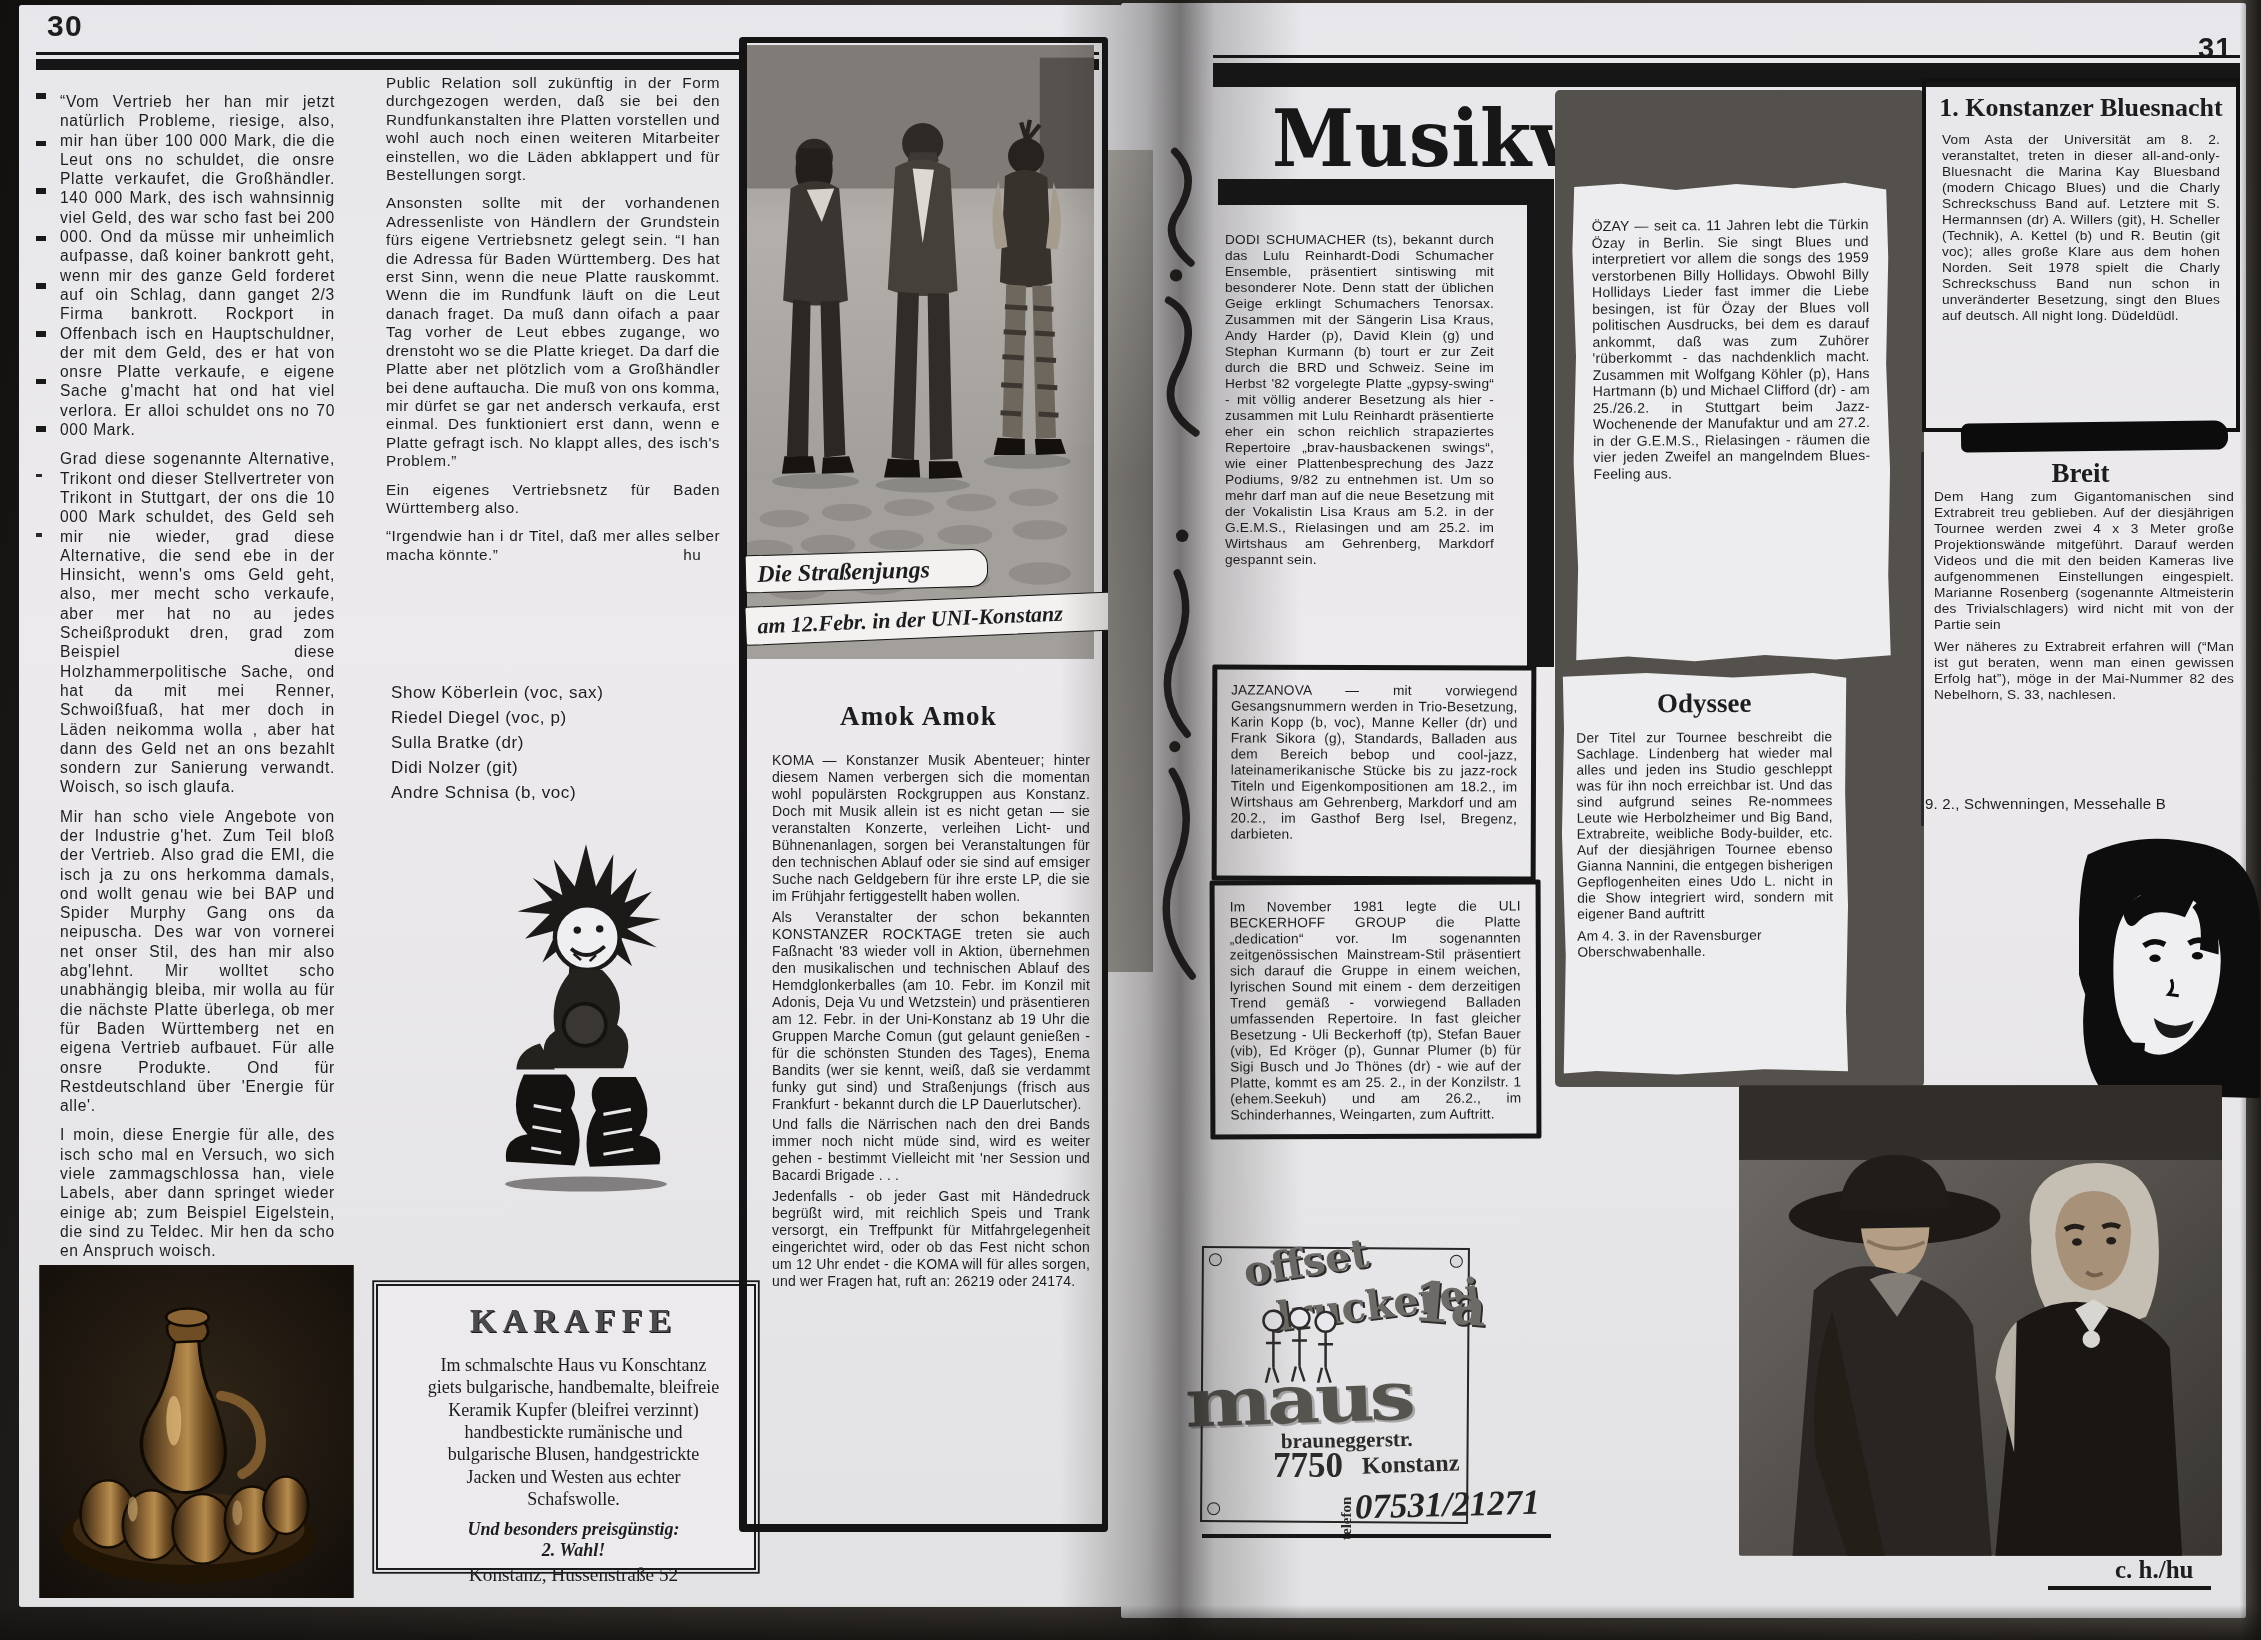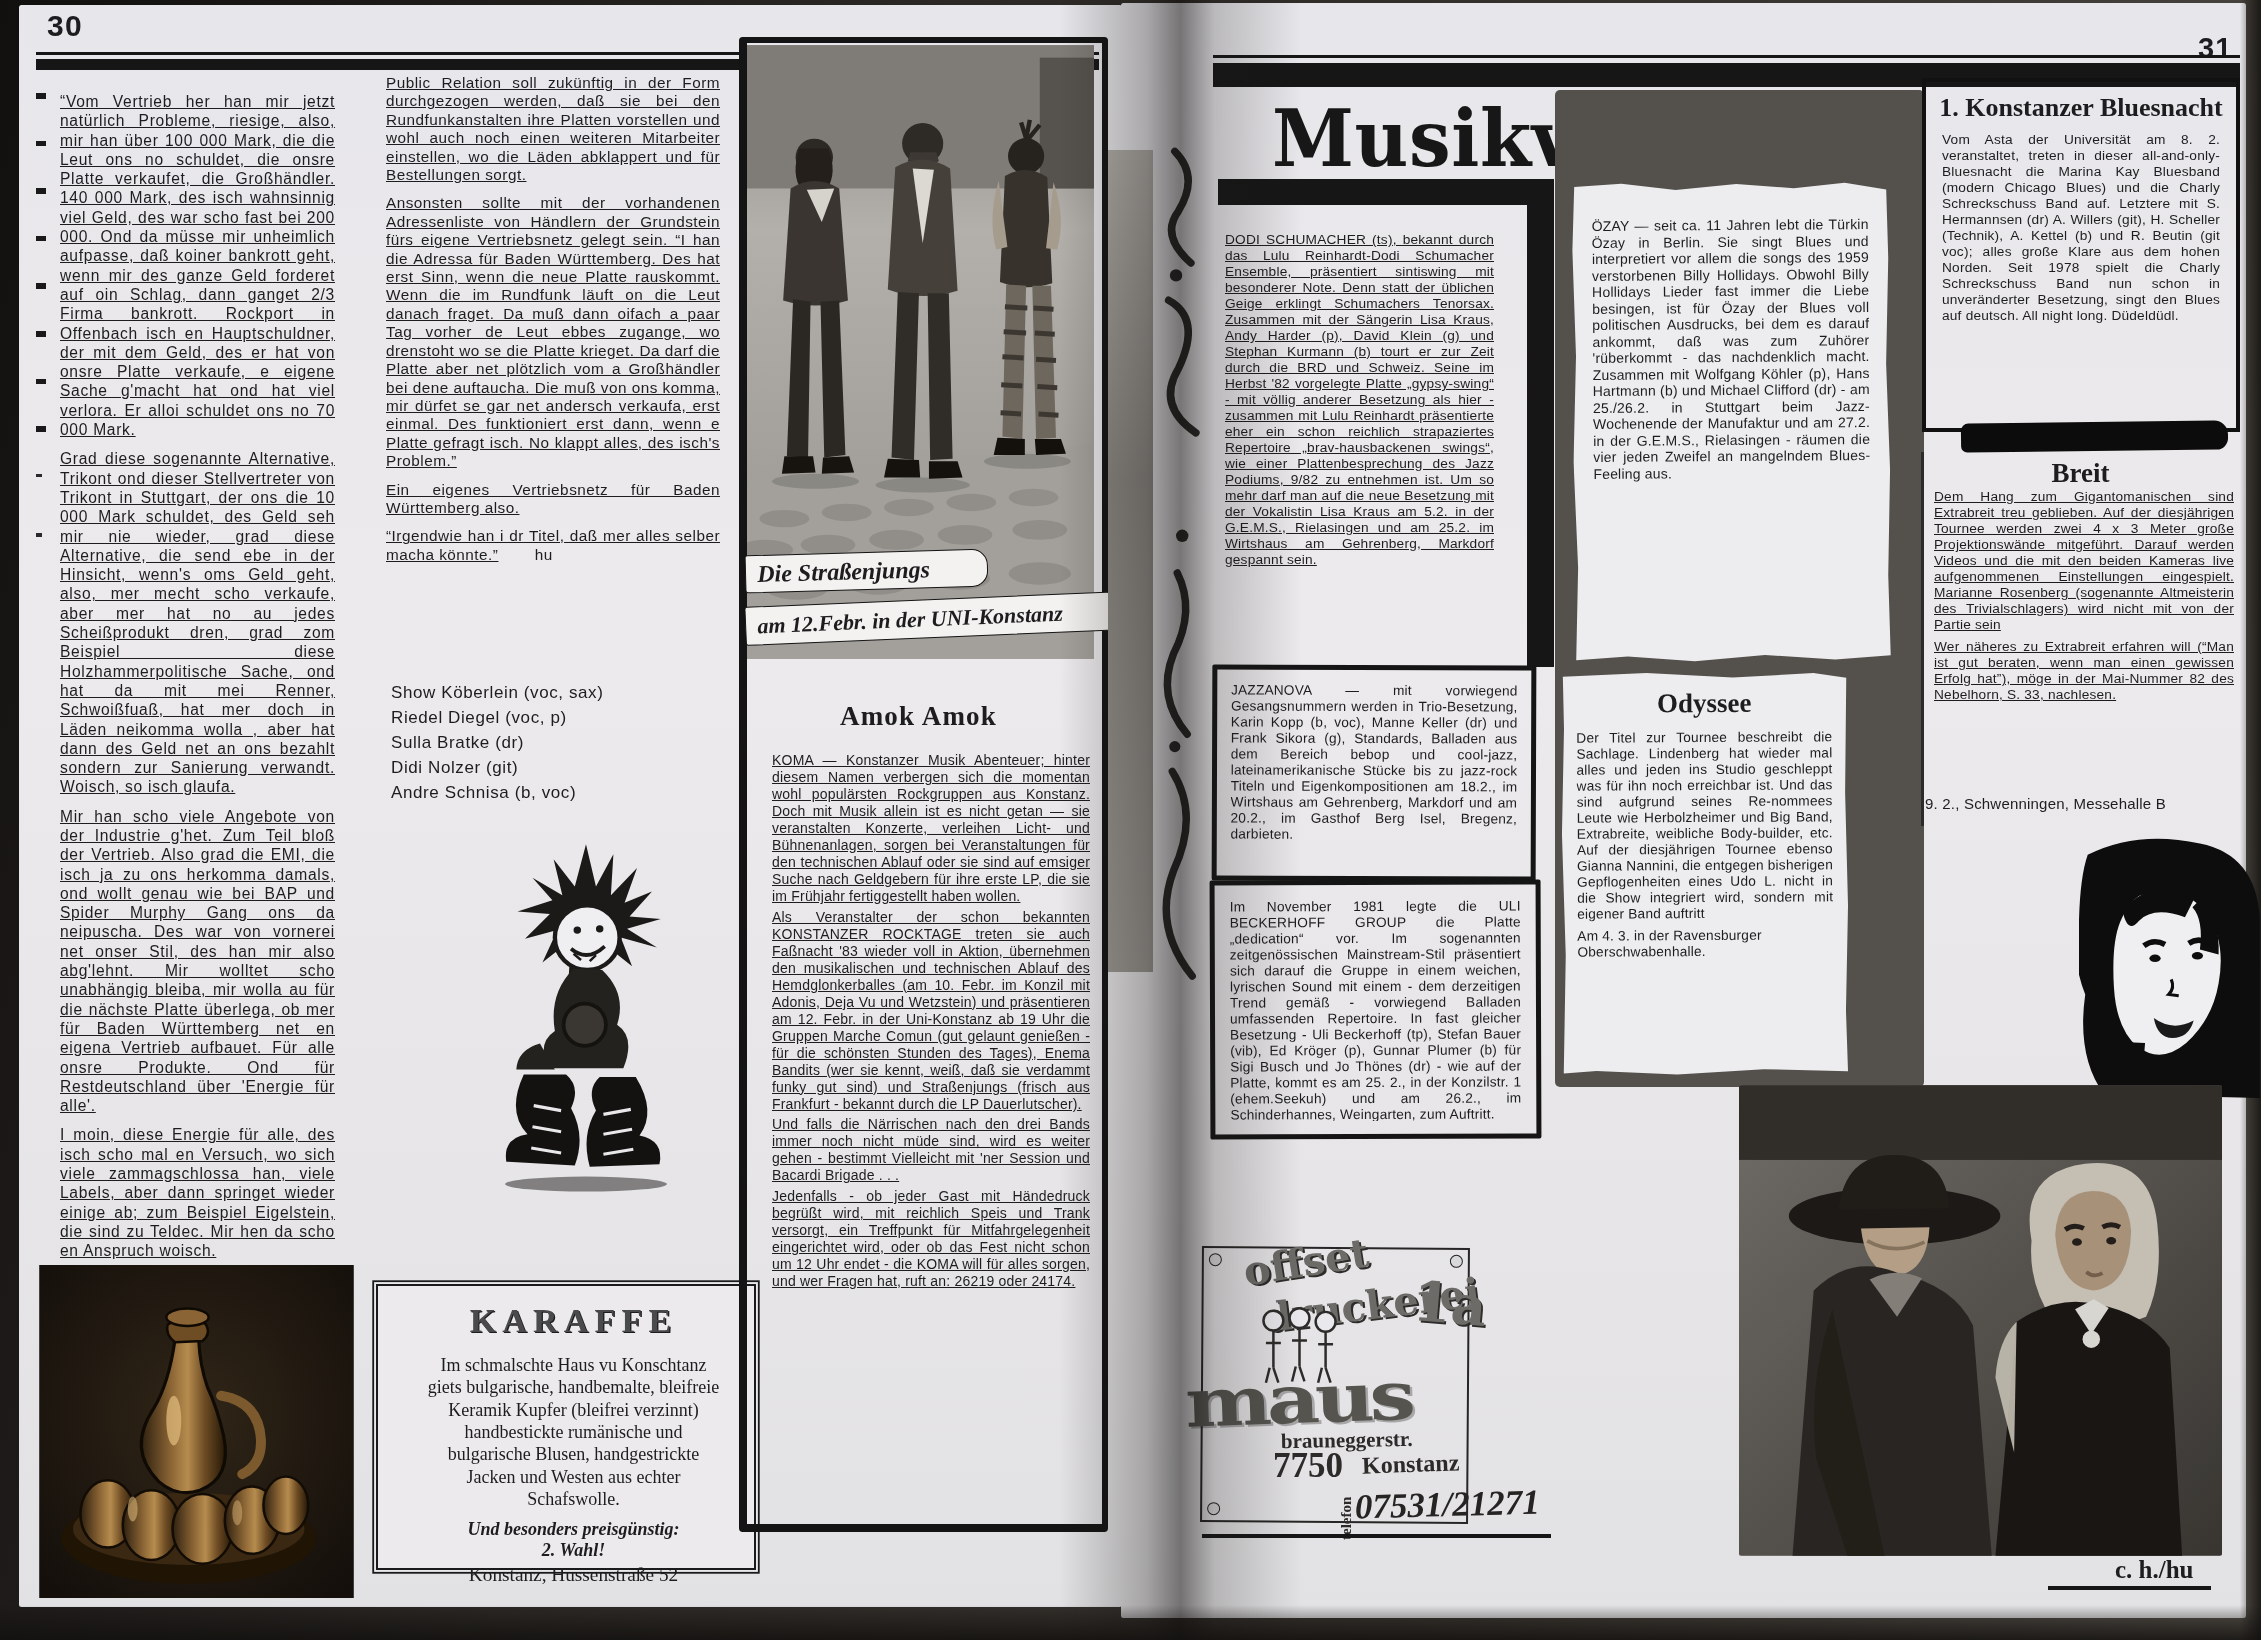--- a/index.html
+++ b/index.html
@@ -2,21 +2,21 @@
 <html style="font-size:10px"><head>
 <meta charset="utf-8">
 <style>
   html,body{margin:0;padding:0;background:#181614;}
   #root{position:relative;width:2261px;height:1641px;overflow:hidden;
         background:linear-gradient(105deg,#12100f 0%,#2b2825 35%,#3a3631 70%,#55504a 100%);
         font-family:"Liberation Sans",sans-serif;color:#1d1d1f;}
   .abs{position:absolute;}
   .page{background:linear-gradient(180deg,#e7e6ea 0%,#eceaec 40%,#e2e1e3 100%);border-radius:2.5px;}
   .jp{text-align:justify;overflow:hidden;}
-  .jp p{margin:0 0 10px 0;text-decoration:underline;}
+  .jp p{margin:0 0 10px 0;}
   .body-l{font-size:15.6px;line-height:19.3px;letter-spacing:0.7px;}
   .body-l2{font-size:15.3px;line-height:18.4px;letter-spacing:0.5px;}
   .body-amok{font-size:14px;line-height:17px;letter-spacing:0.2px;}
   .body-r{font-size:13.7px;line-height:16px;letter-spacing:0.2px;}
   .serif{font-family:"Liberation Serif",serif;}
   .bar{background:#161616;}
   .h-center{text-align:center;font-weight:700;}
   .caption{background:#f3f2f0;border:1.9px solid #141414;font-family:"Liberation Serif",serif;
            font-style:italic;font-weight:700;display:flex;align-items:center;padding:0 11.2px;
            border-radius:2.5px 16px 16px 2.5px;}
@@ -61,21 +61,21 @@
     <p>Mir han scho viele Angebote von der Industrie g'het. Zum Teil bloß der Vertrieb. Also grad die EMI, die isch ja zu ons herkomma damals, ond wollt genau wie bei BAP und Spider Murphy Gang ons da neipuscha. Des war von vornerei net onser Stil, des han mir also abg'lehnt. Mir wolltet scho unabhängig bleiba, mir wolla au für die nächste Platte überlega, ob mer für Baden Württemberg net en eigena Vertrieb aufbauet. Für alle onsre Produkte. Ond für Restdeutschland über 'Energie für alle'.</p>
     <p>I moin, diese Energie für alle, des isch scho mal en Versuch, wo sich viele zammagschlossa han, viele Labels, aber dann springet wieder einige ab; zum Beispiel Eigelstein, die sind zu Teldec. Mir hen da scho en Anspruch woisch.</p>
     <p>I verkauf ja einige Platte scho, ond han einige Händler, die i direkt beliefer. Des funktioniert scho, bloß könnet mir net so präsent sei wie e Firma wo dann ihre Vertreter romhat, oder en Verlag.”</p>
   </div>
 
   <div class="abs jp body-l2" style="left:386px;top:74px;width:334px;height:623px;">
     <p>Public Relation  soll zukünftig in der Form durchgezogen werden, daß sie bei den Rundfunkanstalten ihre Platten vorstellen und wohl auch noch einen weiteren Mitarbeiter einstellen, wo die Läden abklappert und für Bestellungen sorgt.</p>
     <p>Ansonsten sollte mit der vorhandenen Adressenliste von Händlern der Grundstein fürs eigene Vertriebsnetz gelegt sein. “I han die Adressa für Baden Württemberg. Des hat erst Sinn, wenn die neue Platte rauskommt. Wenn die im Rundfunk läuft on die Leut danach fraget. Da muß dann oifach a paar Tag vorher de Leut ebbes zugange, wo drenstoht wo se die Platte krieget. Da darf die Platte aber net plötzlich vom a Großhändler bei dene auftaucha. Die muß von ons komma, mir dürfet se gar net andersch verkaufa, erst einmal. Des funktioniert erst dann, wenn e Platte gefragt isch. No klappt alles, des isch's Problem.”</p>
     <p>Ein eigenes Vertriebsnetz für Baden Württemberg also.</p>
     <p style="margin-bottom:0;">“Irgendwie han i dr Titel, daß mer alles selber macha könnte.”</p>
-    <div style="text-align:center;padding-right:18.7px;margin-top:-18px;font-size:15.3px;">hu</div>
+    <div style="text-align:right;padding-right:18.7px;margin-top:-18px;font-size:15.3px;">hu</div>
   </div>
 
   <div class="abs lineup" style="left:391px;top:680px;">
     <div>Show Köberlein (voc, sax)</div>
     <div>Riedel Diegel (voc, p)</div>
     <div>Sulla Bratke (dr)</div>
     <div>Didi Nolzer (git)</div>
     <div>Andre Schnisa (b, voc)</div>
   </div>
 

